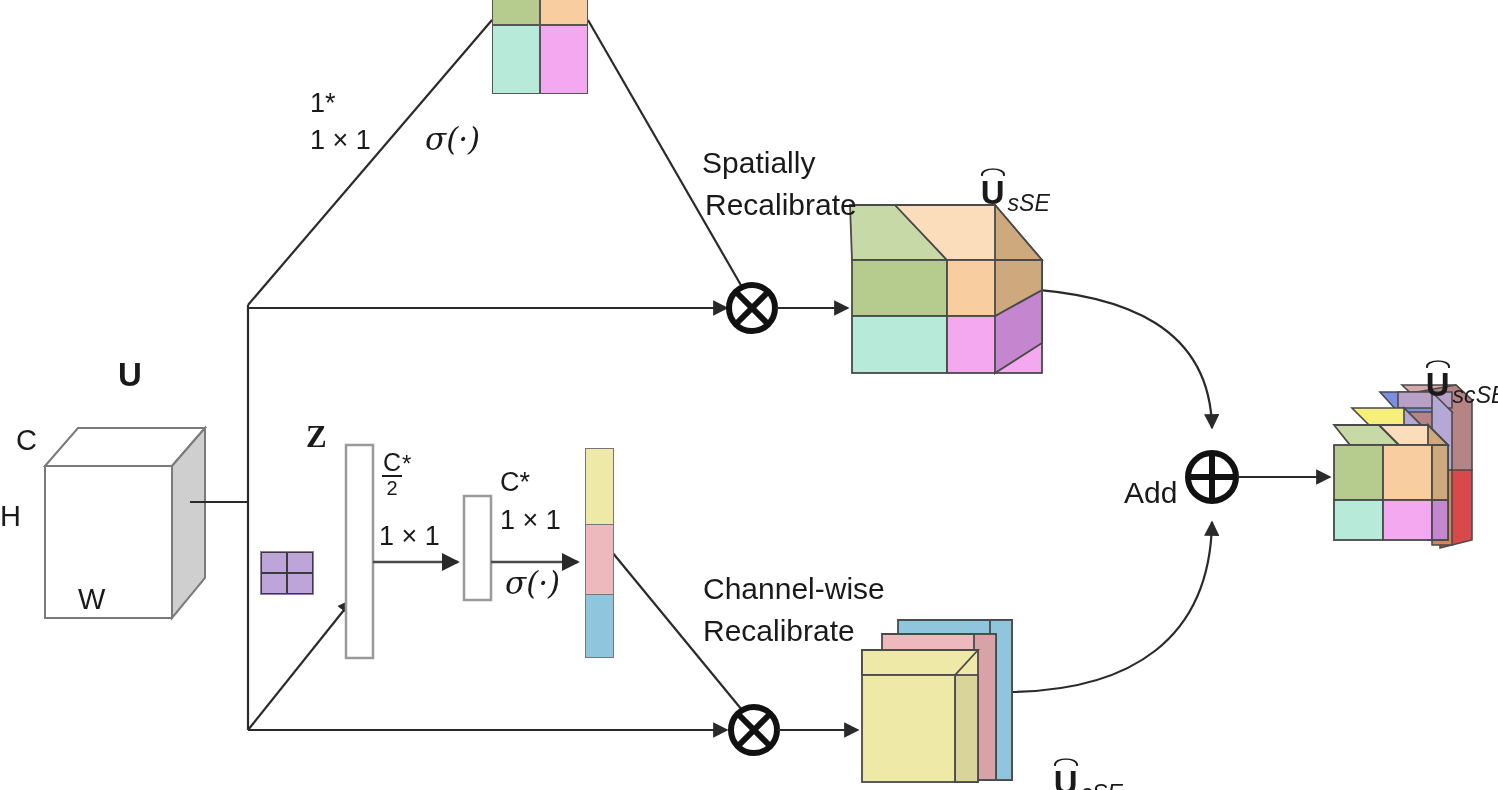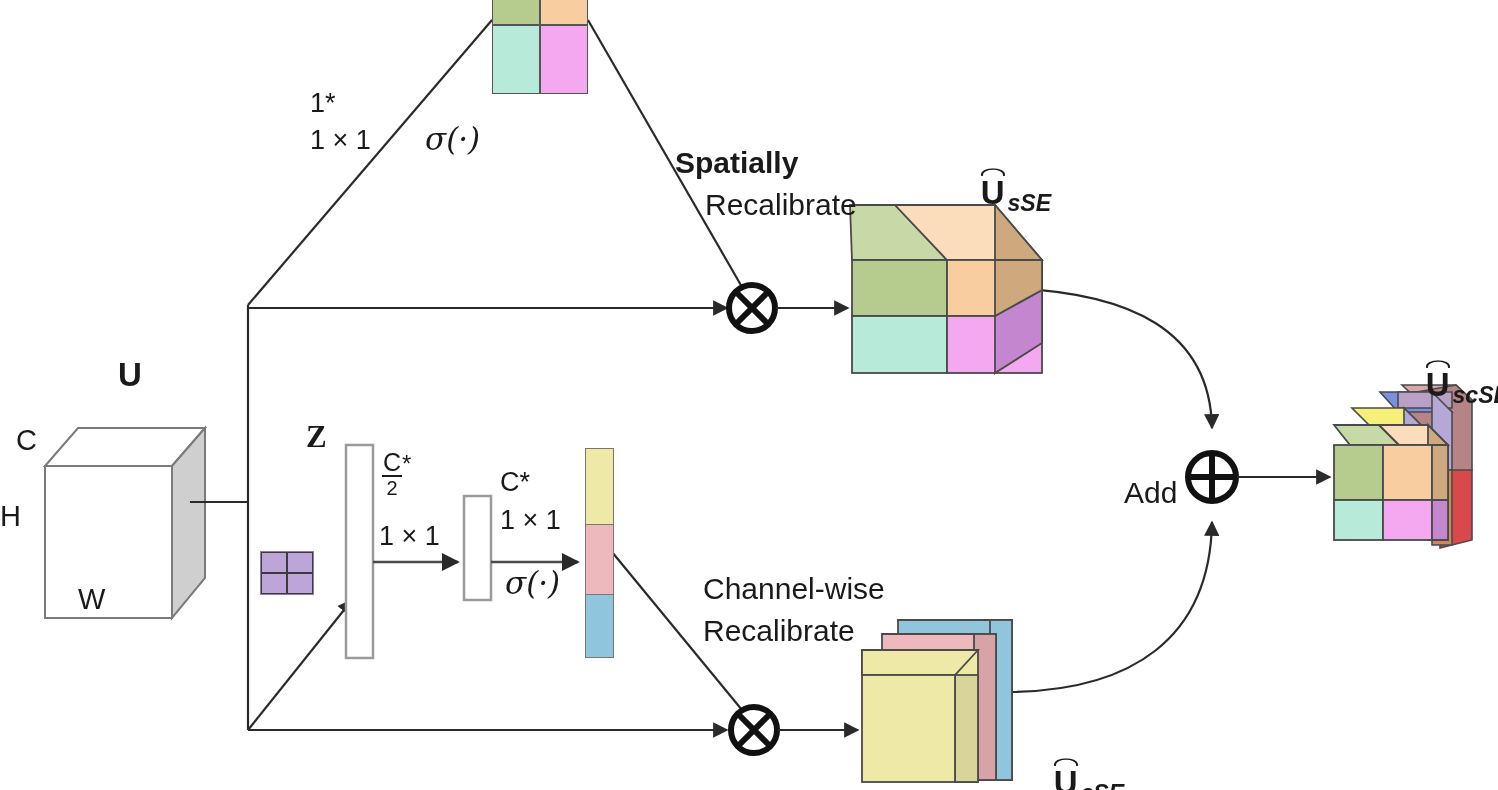--- a/index.html
+++ b/index.html
@@ -40,21 +40,21 @@
     height: 0.34em;
     border-top: 3px solid #1a1a1a;
     border-radius: 60% 60% 0 0 / 100% 100% 0 0;
     border-left: 2px solid #1a1a1a;
     border-right: 2px solid #1a1a1a;
     transform: scaleY(0.55);
   }
   .sub {
     font-size: 0.70em;
     font-style: italic;
-    font-weight: bold;
+    font-weight: normal;
     vertical-align: -0.30em;
     padding-left: 3px;
   }
 </style>
 </head>
 <body>
 
 <div id="canvas">
 
   <svg id="vec" viewBox="0 0 1498 790" xmlns="http://www.w3.org/2000/svg">
@@ -222,21 +222,21 @@
       <span class="num">C</span>
       <span class="den">2</span>
     </span><span style="font-size:24px; vertical-align:top;">*</span>
   </div>
   <div class="lbl" style="left:379px; top:521px; font-size:27px;">1 × 1</div>
 
   <div class="lbl" style="left:500px; top:467px; font-size:27px;">C*</div>
   <div class="lbl" style="left:500px; top:505px; font-size:27px;">1 × 1</div>
   <div class="lbl sigma" style="left:505px; top:566px; font-size:31px;">σ(·)</div>
 
-  <div class="lbl" style="left:675px; top:146px; font-size:30px;font-weight:bold;">Spatially</div>
+  <div class="lbl" style="left:702px; top:146px; font-size:30px;">Spatially</div>
   <div class="lbl" style="left:705px; top:188px; font-size:30px;">Recalibrate</div>
 
   <div class="lbl" style="left:703px; top:572px; font-size:30px;text-align:right;">Channel-wise</div>
   <div class="lbl" style="left:703px; top:614px; font-size:30px;">Recalibrate</div>
 
   <div class="lbl" style="left:1124px; top:476px; font-size:30px;">Add</div>
 
   <div class="lbl lbl-bold" style="left:944px; top:138px; font-size:33px;">
     <span class="hatwrap"><span class="hatbar"></span><span>U</span></span><span class="sub">sSE</span>
   </div>

